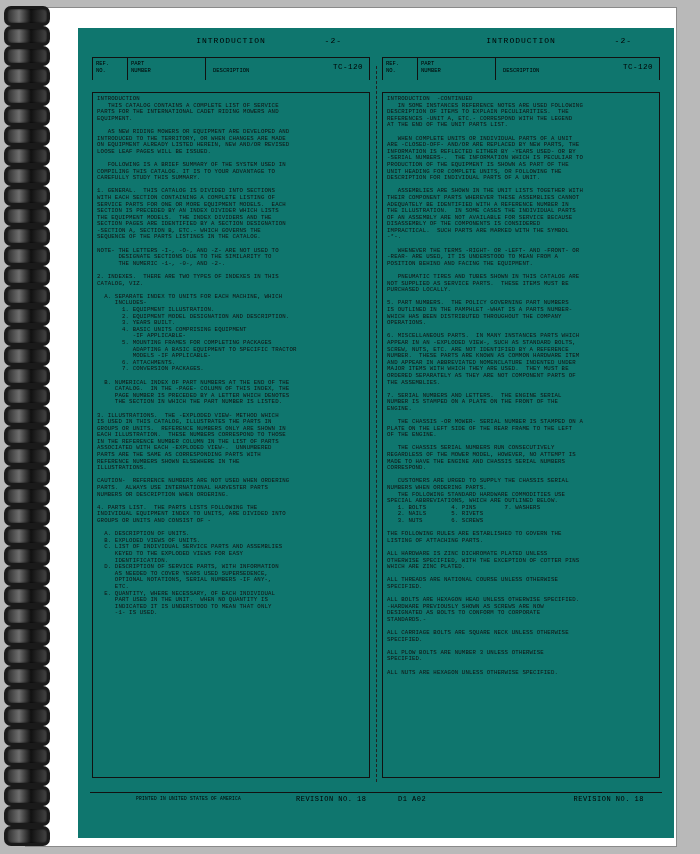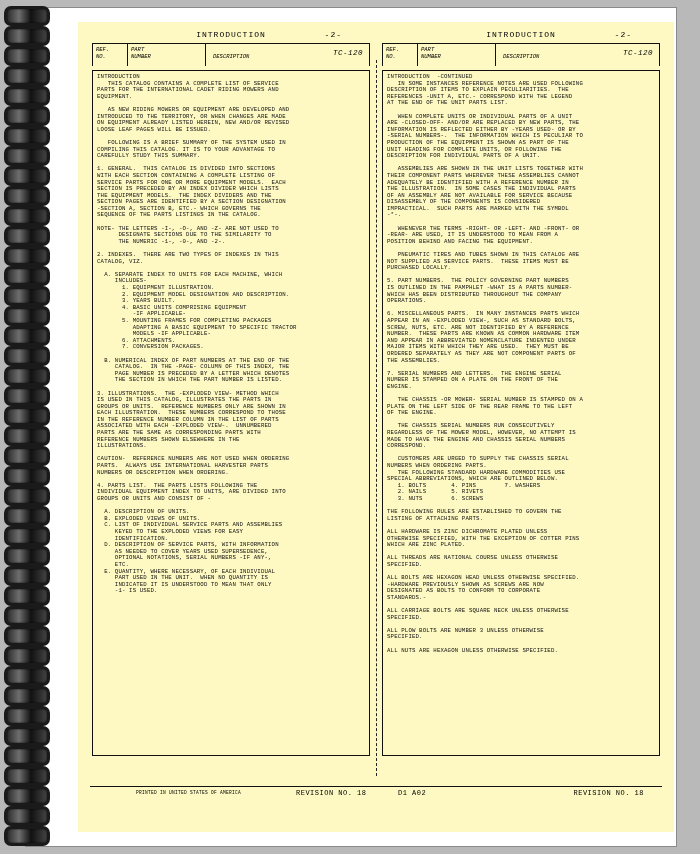--- a/index.html
+++ b/index.html
@@ -23,22 +23,22 @@
     border:3px solid #1a1a1a;
     border-radius:7px/7px;
     background:linear-gradient(90deg,#2a2a2a 0%,#6e6e6e 30%,#111 60%,#444 100%);
     box-shadow:inset 0 0 2px #000;
   }
   .inner-shadow{
     position:absolute;left:26px;top:8px;width:16px;height:838px;
     background:linear-gradient(90deg, rgba(0,0,0,0.45), rgba(0,0,0,0.0));
   }
   .sheet{
-    position:absolute;left:52px;top:14px;width:596px;height:810px;
-    background:#fef9c3;
+    position:absolute;left:52px;top:20px;width:596px;height:810px;
+    background:#0f766e;
   }
   .cols{
     position:absolute;left:8px;top:6px;width:580px;height:752px;
     display:flex;
   }
   .col{
     width:50%;
     position:relative;
     padding:0 4px;
     box-sizing:border-box;
@@ -57,22 +57,21 @@
   }
   .col-head .pg{
     position:absolute;right:30px;top:0;
   }
   .hdr-table{
     border:1px solid #111;
     border-bottom:none;
     font-size:5.5px;
     height:22px;
     position:relative;
-    margin:4px 2px;
-    font-style:italic;
+    margin:12px 2px;
   }
   .hdr-table .cell{position:absolute;}
   .h-ref{left:3px;top:2px;}
   .h-no{left:3px;top:9px;}
   .h-part{left:38px;top:2px;}
   .h-number{left:38px;top:9px;}
   .h-desc{left:120px;top:9px;}
   .h-model{right:6px;top:5px;font-size:7.5px;letter-spacing:.5px;}
   .vline1{position:absolute;left:34px;top:0;bottom:0;border-left:1px solid #111;}
   .vline2{position:absolute;left:112px;top:0;bottom:0;border-left:1px solid #111;}

